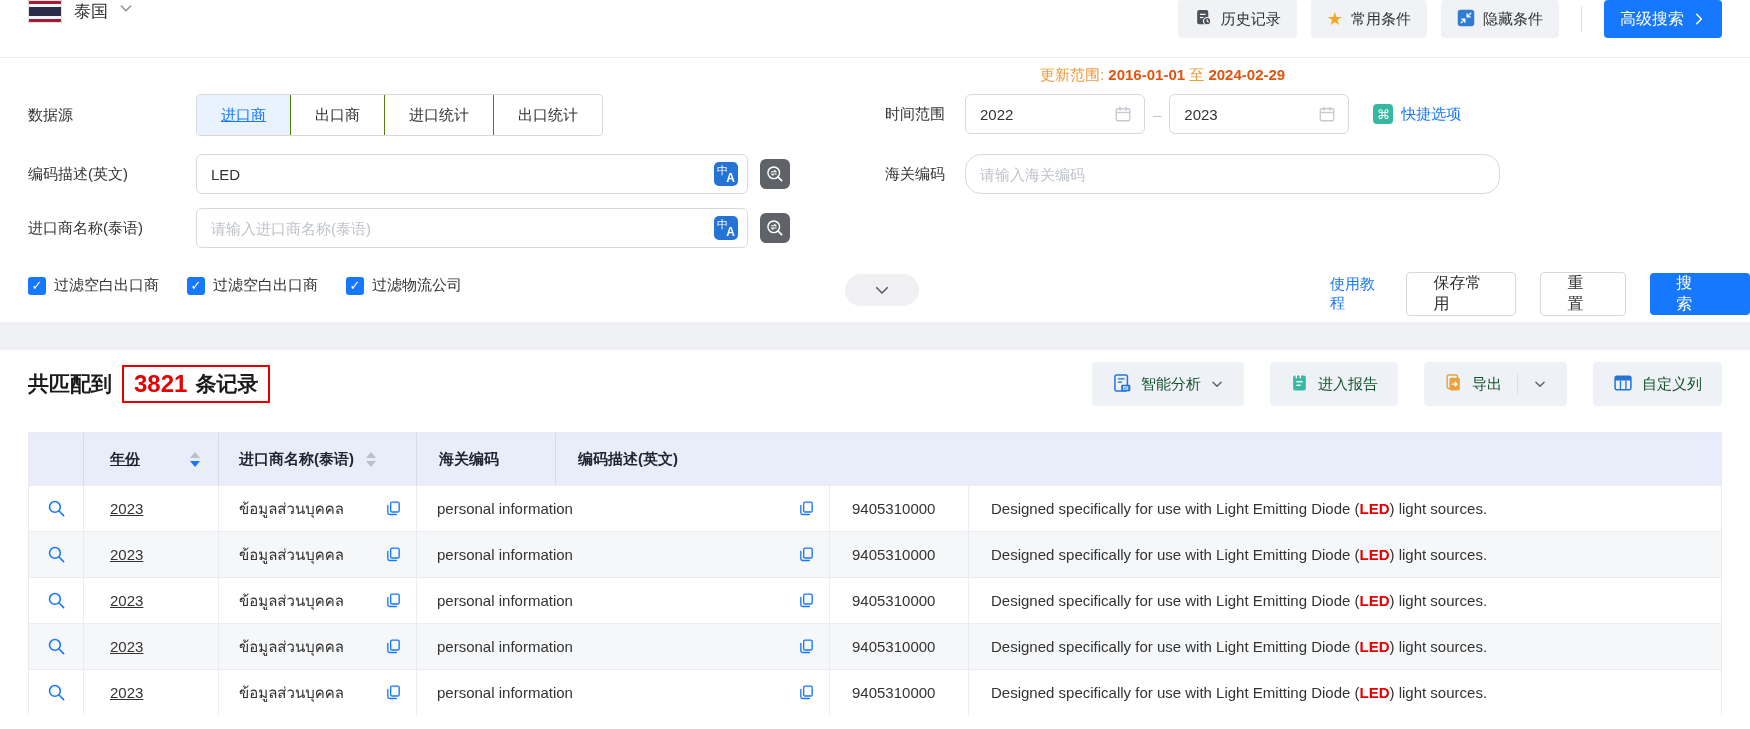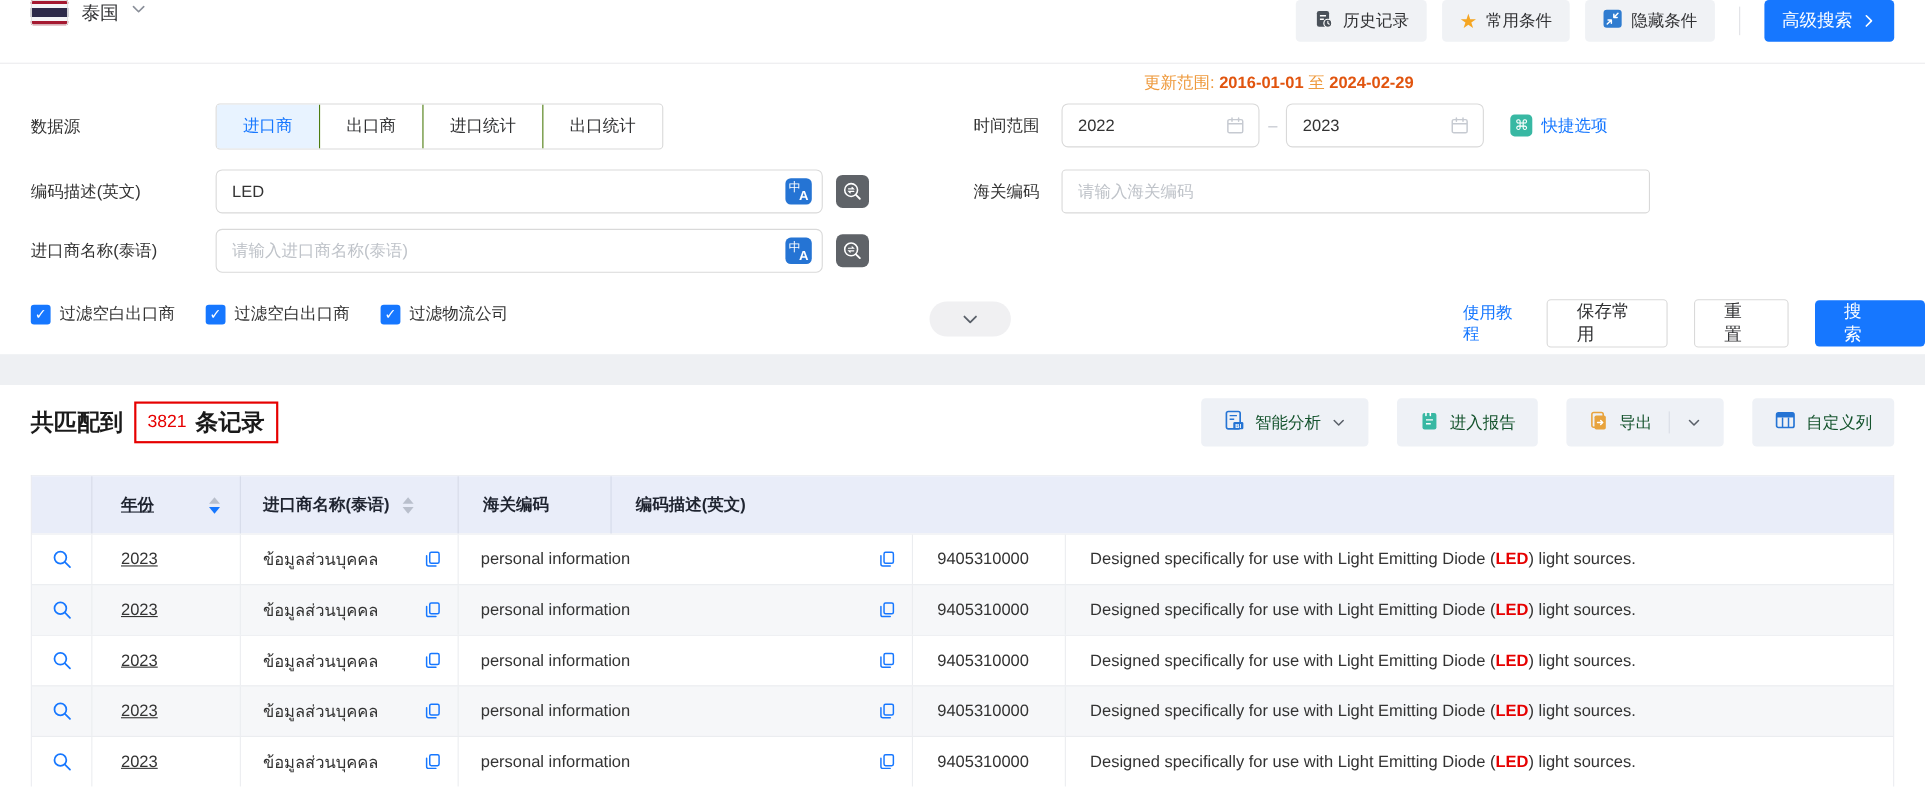--- a/index.html
+++ b/index.html
@@ -23,62 +23,62 @@
   .f-label{width:148px;text-align:left;margin-right:20px;color:#333;flex:0 0 148px;}
   .update-range{position:absolute;top:8px;left:1040px;white-space:nowrap;}
   .ur-label{color:#ee9a3d;}
   .ur-date{color:#e1540e;font-weight:bold;}
   .ur-to{color:#ee9a3d;}
 
   .tabs-row{position:absolute;top:36px;left:28px;display:flex;align-items:center;}
   .segmented{display:flex;border:1px solid #d9d9d9;border-radius:4px;overflow:hidden;height:40px;background:#fff;}
   .seg-tab{line-height:40px;padding:0 24px;border-left:1px solid #4d7c0f;cursor:pointer;color:#303133;}
   .seg-tab:first-child{border-left:none;}
-  .seg-tab.active{background:#e8f3ff;color:#1677ff;}
+  .seg-tab.active{background:#e8f3ff;color:#1677ff;text-decoration:underline;}
 
   .time-row{position:absolute;top:36px;left:850px;display:flex;align-items:center;}
   .t-label{width:95px;text-align:right;margin-right:20px;flex:0 0 95px;}
   .date-box{width:180px;height:40px;border:1px solid #d9d9d9;border-radius:6px;display:flex;align-items:center;justify-content:space-between;
             padding:0 12px;box-sizing:border-box;background:#fff;}
   .date-box input{border:none;outline:none;width:110px;font:inherit;color:#333;background:transparent;}
   .range-sep{color:#c0c4cc;margin:0 8px;}
   .quick{display:flex;align-items:center;gap:8px;margin-left:24px;color:#1677ff;cursor:pointer;}
   .cmd-icon{width:20px;height:20px;background:#38b8a3;color:#fff;border-radius:4px;display:flex;align-items:center;justify-content:center;font-size:13px;}
 
   .field-row{position:absolute;display:flex;align-items:center;}
   .input-wrap{position:relative;width:552px;height:40px;}
   .input-wrap input{width:100%;height:100%;border:1px solid #d9d9d9;border-radius:6px;padding:0 46px 0 14px;box-sizing:border-box;font:inherit;color:#333;outline:none;}
   .input-wrap input::placeholder,.date-box input::placeholder,.wide-input input::placeholder{color:#bfc3c9;}
   .trans-icon{position:absolute;right:10px;top:8px;width:24px;height:24px;background:#2574d4;border-radius:5px;cursor:pointer;}
   .trans-icon .zh{position:absolute;left:3px;top:1px;color:#fff;font-size:11px;}
   .trans-icon .en{position:absolute;right:3px;bottom:1px;color:#fff;font-size:12px;font-weight:bold;}
   .fuzzy-icon{width:30px;height:30px;background:#5f6368;border-radius:6px;margin-left:12px;display:flex;align-items:center;justify-content:center;cursor:pointer;}
   .wide-input{width:535px;height:40px;}
-  .wide-input input{width:100%;height:100%;border:1px solid #d9d9d9;border-radius:4px;padding:0 14px;box-sizing:border-box;font:inherit;color:#1d4ed8;outline:none;}
+  .wide-input input{width:100%;height:100%;border:1px solid #d9d9d9;border-radius:16px;padding:0 14px;box-sizing:border-box;font:inherit;color:#1d4ed8;outline:none;}
 
   .checks-row{position:absolute;top:218px;left:28px;display:flex;align-items:center;gap:28px;}
   .check-item{display:flex;align-items:center;gap:8px;cursor:pointer;}
   .checkbox{width:18px;height:18px;background:#1677ff;border-radius:3px;color:#fff;font-size:13px;display:flex;align-items:center;justify-content:center;}
   .collapse-pill{position:absolute;left:845px;top:216px;width:74px;height:32px;background:#f0f0f2;border-radius:16px;
                  display:flex;align-items:center;justify-content:center;cursor:pointer;}
   .form-actions{position:absolute;top:214px;left:1330px;display:flex;align-items:center;}
   .tutorial{color:#1677ff;cursor:pointer;margin-right:24px;}
   .btn-plain{height:42px;padding:0 26px;border:1px solid #d9d9d9;border-radius:4px;background:#fff;color:#303133;font-size:16px;
              display:flex;align-items:center;cursor:pointer;margin-right:24px;}
   .btn-primary{height:42px;padding:0 26px;border-radius:4px;background:#1677ff;color:#fff;font-size:16px;display:flex;align-items:center;cursor:pointer;letter-spacing:6px;}
 
   .gray-band{height:28px;background:#eef0f3;}
 
   
   .results{padding:0 28px;}
   .results-head{display:flex;align-items:center;justify-content:space-between;margin-top:12px;}
   .summary{display:flex;align-items:center;gap:10px;}
   .sum-prefix{font-size:21px;font-weight:bold;color:#1a1a1a;}
   .red-box{border:2px solid #e60000;padding:3px 10px;display:flex;align-items:center;gap:8px;}
-  .sum-count{font-size:16px;font-weight:normal;color:#e60000;}
+  .sum-count{font-size:24px;font-weight:bold;color:#e60000;}
   .sum-suffix{font-size:21px;font-weight:bold;color:#1a1a1a;}
   .toolbar{display:flex;align-items:center;gap:26px;}
   .tool-btn{display:flex;align-items:center;gap:9px;height:44px;padding:0 20px;background:#eef1f6;border-radius:4px;color:#14532d;cursor:pointer;}
   .tool-div{width:1px;height:20px;background:#d9dde5;margin:0 6px;}
 
   
   .tbl{margin-top:26px;border:1px solid #e9ebf0;border-bottom:none;}
   .thead{display:flex;height:52px;background:#e9edf9;font-weight:bold;color:#1f2430;}
   .th{display:flex;align-items:center;border-right:1px solid #d6dbe9;box-sizing:border-box;}
   .th:last-child{border-right:none;}

